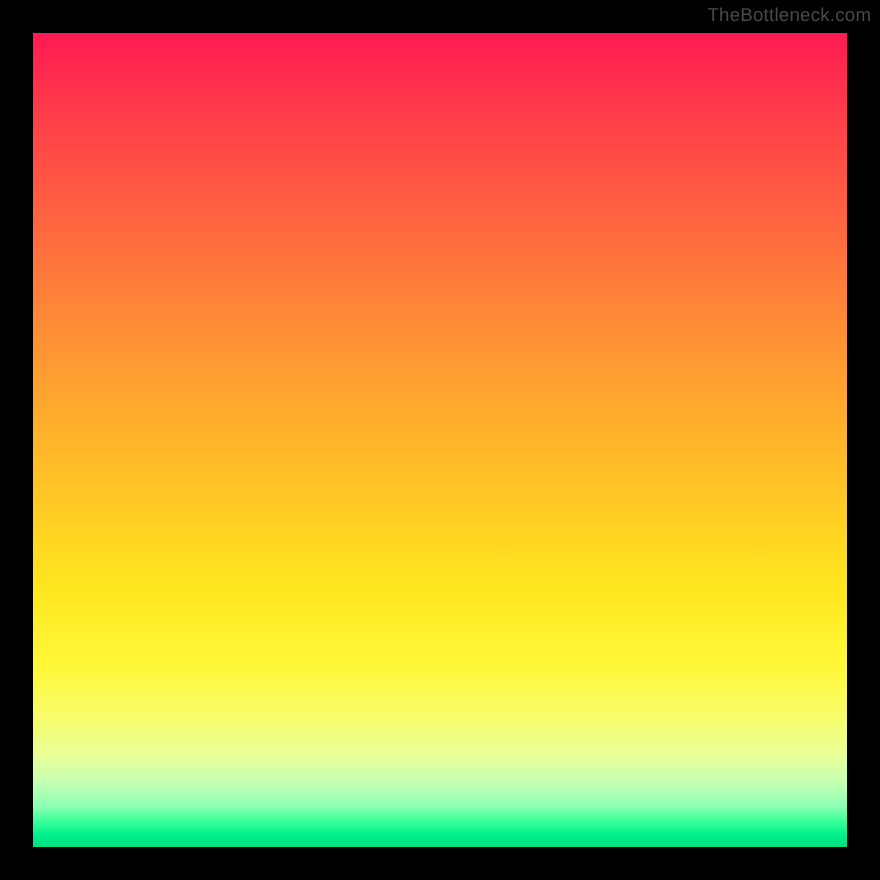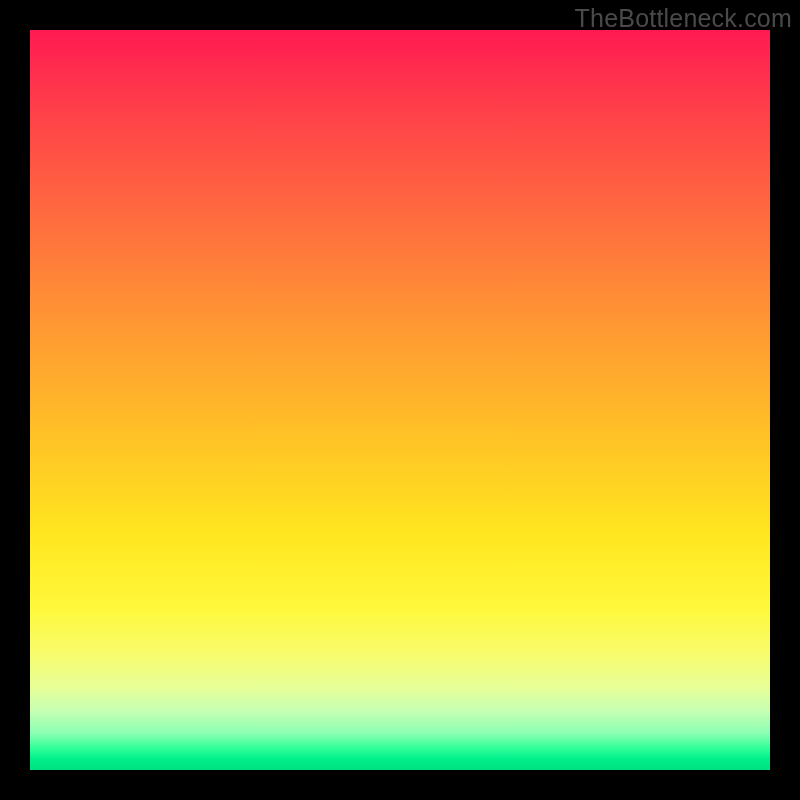--- a/index.html
+++ b/index.html
@@ -49,21 +49,21 @@
       #33ff99 97%,
       #00f08c 98.5%,
       #00e080 100%
     );
   }
   .watermark {
     position: absolute;
     top: 4px;
     right: 8px;
     color: #4a4a4a;
-    font-size: 25px;
+    font-size: 17px;
     font-weight: 400;
     letter-spacing: 0.2px;
     user-select: none;
   }
 </style>
 </head>
 <body>
 
 <div class="frame">
   <div class="plot-area">

